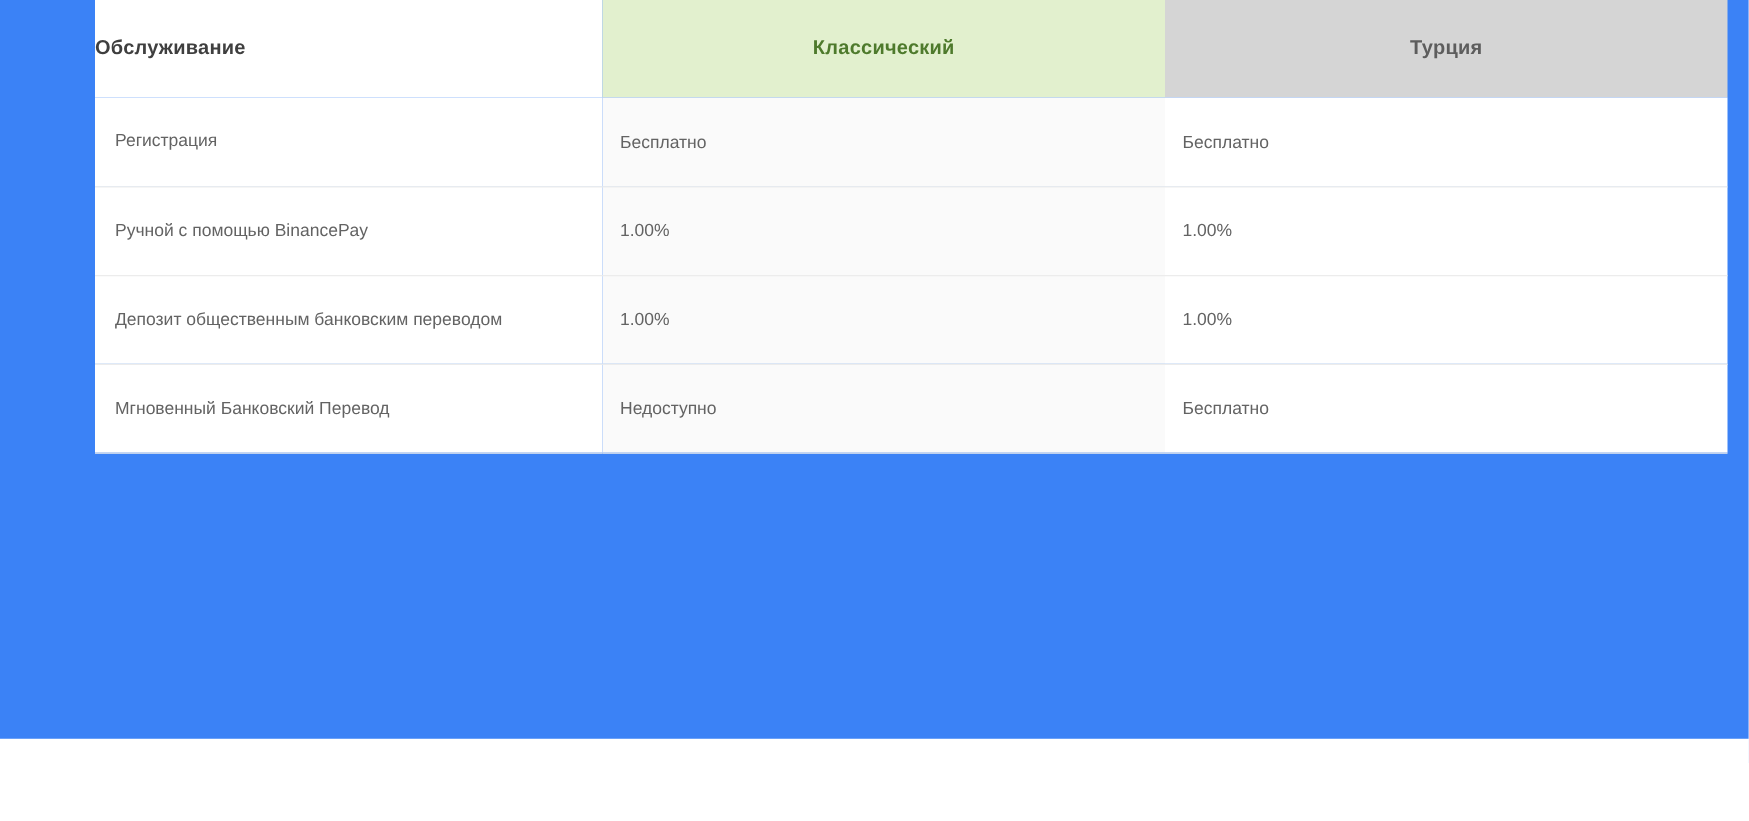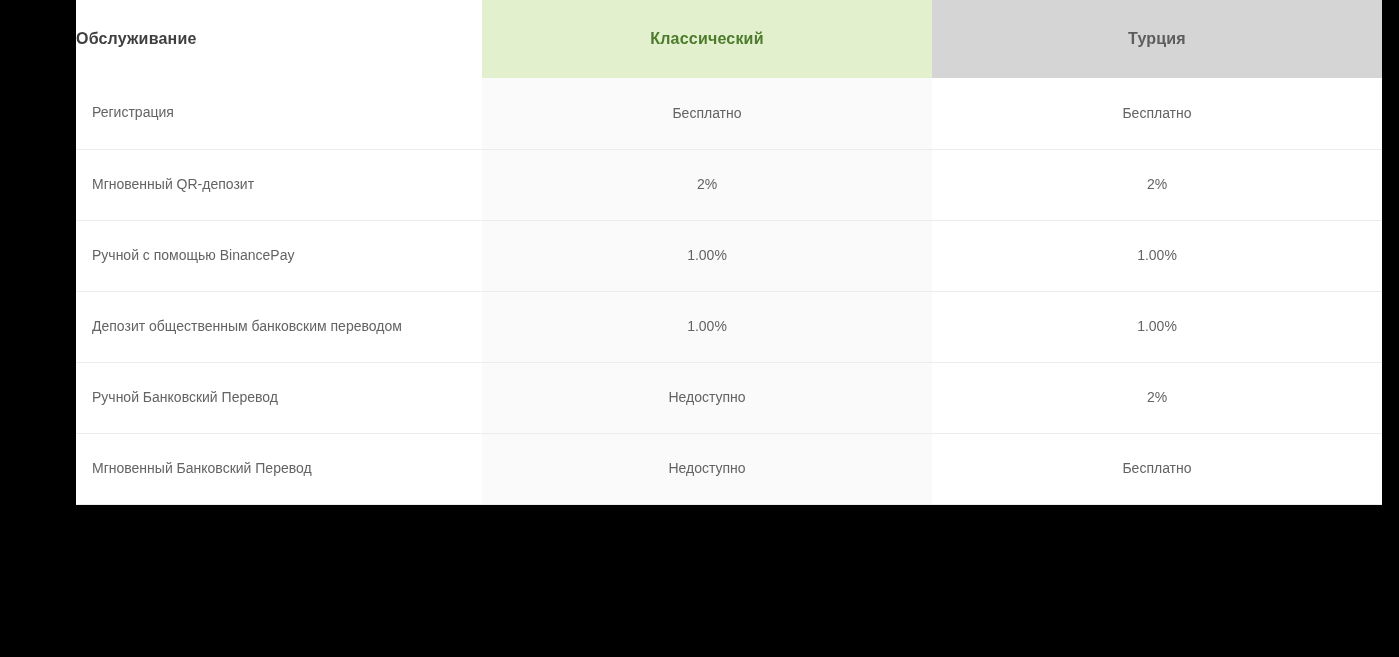--- a/index.html
+++ b/index.html
@@ -11,22 +11,22 @@
     width: 1399px;
     height: 657px;
     font-family: "Liberation Sans", sans-serif;
     color: #4a4a4a;
     overflow: hidden;
   }
 
   .page {
     position: relative;
     width: 1399px;
-    height: 657px;
-    background: #000000;
+    height: 591px;
+    background: #3b82f6;
   }
 
   .pricing-table {
     position: absolute;
     left: 76px;
     top: 0px;
     width: 1297px;
     border-collapse: collapse;
     table-layout: fixed;
   }
@@ -88,21 +88,21 @@
     text-align: left;
     padding-left: 16px;
     padding-right: 12px;
     background: #ffffff;
     color: #555555;
     font-size: 14.5px;
     line-height: 1.4;
   }
 
   td.value-cell {
-    text-align: center;
+    text-align: left;
     padding: 6px 14px;
     font-size: 13.5px;
     line-height: 1.65;
     color: #6b6b6b;
   }
 
   td.value-classic {
     background: #fafafa;
   }
 
@@ -135,56 +135,38 @@
       <tr>
         <td class="service-cell">Регистрация</td>
         <td class="value-cell value-classic">
           <span class="value-line">Бесплатно</span>
         </td>
         <td class="value-cell value-silver">
           <span class="value-line">Бесплатно</span>
         </td>
       </tr>
       <tr>
-        <td class="service-cell">Мгновенный QR-депозит</td>
-        <td class="value-cell value-classic">
-          <span class="value-line">2%</span>
-        </td>
-        <td class="value-cell value-silver">
-          <span class="value-line">2%</span>
-        </td>
-      </tr>
-      <tr>
         <td class="service-cell">Ручной с помощью BinancePay</td>
         <td class="value-cell value-classic">
           <span class="value-line">1.00%</span>
         </td>
         <td class="value-cell value-silver">
           <span class="value-line">1.00%</span>
         </td>
       </tr>
       <tr>
         <td class="service-cell">Депозит общественным банковским переводом</td>
         <td class="value-cell value-classic">
           <span class="value-line">1.00%</span>
         </td>
         <td class="value-cell value-silver">
           <span class="value-line">1.00%</span>
         </td>
       </tr>
       <tr>
-        <td class="service-cell">Ручной Банковский Перевод</td>
-        <td class="value-cell value-classic">
-          <span class="value-line">Недоступно</span>
-        </td>
-        <td class="value-cell value-silver">
-          <span class="value-line">2%</span>
-        </td>
-      </tr>
-      <tr>
         <td class="service-cell">Мгновенный Банковский Перевод</td>
         <td class="value-cell value-classic">
           <span class="value-line">Недоступно</span>
         </td>
         <td class="value-cell value-silver">
           <span class="value-line">Бесплатно</span>
         </td>
       </tr>
     </tbody>
   </table>

